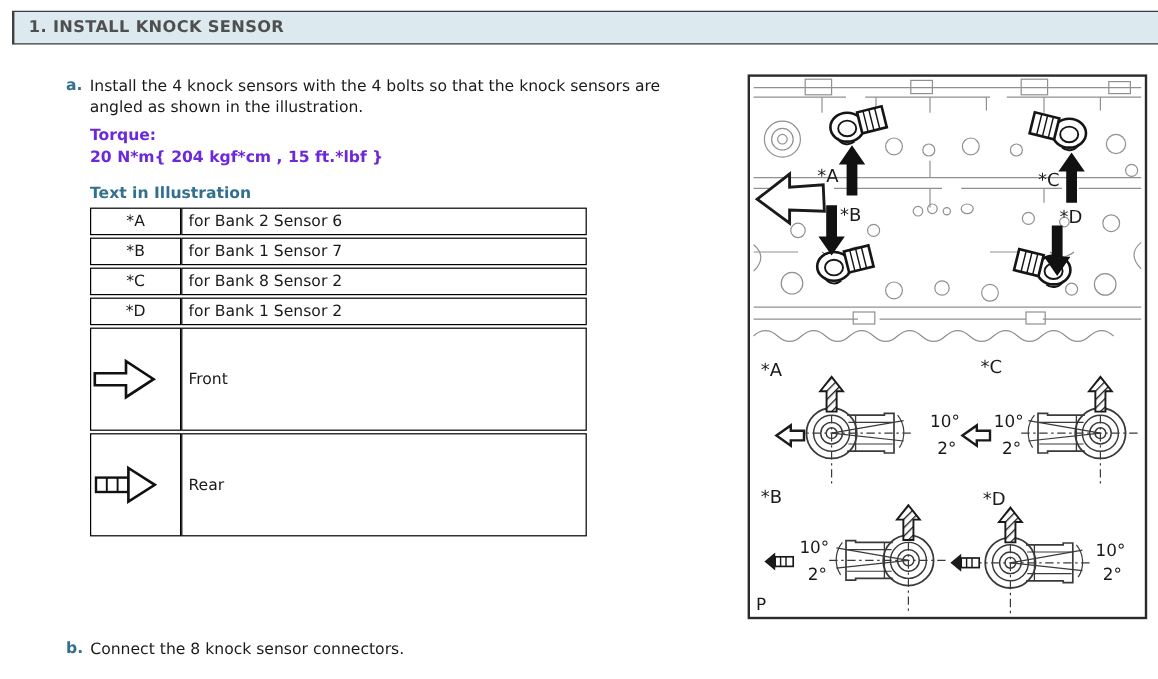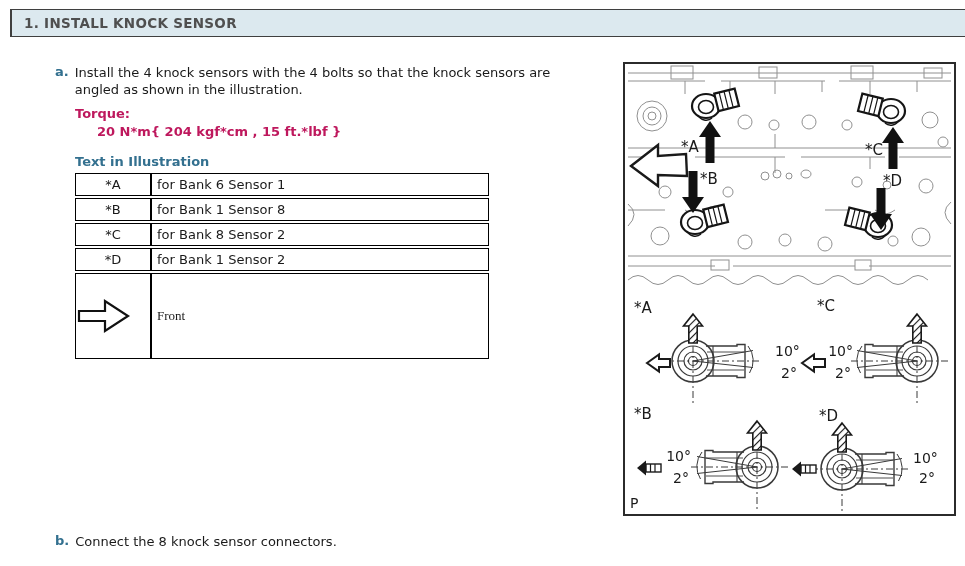--- a/index.html
+++ b/index.html
@@ -12,31 +12,31 @@
     position:absolute;left:10px;top:9px;width:941px;height:26px;
     background:#dce9ef;border:1px solid #3f3f3f;border-left-width:2px;border-right-width:3px;
     line-height:26px;padding-left:12px;font-weight:bold;font-size:13.5px;color:#4f4f4f;
     letter-spacing:.3px;box-sizing:content-box;
   }
   .step{position:absolute;left:55px;display:flex;gap:6px;}
   .step .lbl{color:#33708f;font-weight:bold;flex:0 0 auto;}
   .step .txt{width:505px;line-height:17px;}
   .step-a{top:64px;}
   .step-b{top:533px;}
-  .torque{position:absolute;left:75px;top:106px;color:#be185d;font-weight:bold;}
-  .torque .val{margin-left:22px;margin-top:3px;}
+  .torque{position:absolute;left:75px;top:106px;color:#6d28d9;font-weight:bold;}
+  .torque .val{margin-top:3px;}
   .legend-heading{position:absolute;left:75px;top:154px;color:#33708f;font-weight:bold;}
   table.legend{
     position:absolute;left:75px;top:171px;border-spacing:0 2px;border-collapse:separate;
     font-size:13px;
   }
   table.legend td{border:1px solid #000;background:#fff;vertical-align:middle;}
   td.kcol{width:72px;text-align:center;height:19px;}
   td.vcol{width:331px;padding:0 0 0 5px;}
-  tr.iconrow td{height:82px;font-family:Liberation Serif, serif;}
+  tr.iconrow td{height:82px;}
   td.icell{text-align:center;}
   .illus{
     position:absolute;left:623px;top:62px;width:333px;height:454px;
     border:2px solid #2b2b2b;box-sizing:border-box;background:#fff;
   }
   svg{display:block;}
   svg text{font-family:"DejaVu Sans","Liberation Sans",sans-serif;fill:#1a1a1a;}
 </style>
 </head>
 <body>
@@ -54,43 +54,55 @@
   <div>Torque:</div>
   <div class="val">20 N*m{ 204 kgf*cm , 15 ft.*lbf }</div>
 </div>
 
 <div class="legend-heading">Text in Illustration</div>
 
 <table class="legend">
   <tbody>
     <tr>
       <td class="kcol">*A</td>
-      <td class="vcol">for Bank 6 Sensor 1</td>
+      <td class="vcol">for Bank 2 Sensor 6</td>
     </tr>
     <tr>
       <td class="kcol">*B</td>
-      <td class="vcol">for Bank 1 Sensor 8</td>
+      <td class="vcol">for Bank 1 Sensor 7</td>
     </tr>
     <tr>
       <td class="kcol">*C</td>
       <td class="vcol">for Bank 8 Sensor 2</td>
     </tr>
     <tr>
       <td class="kcol">*D</td>
       <td class="vcol">for Bank 1 Sensor 2</td>
     </tr>
     <tr class="iconrow">
       <td class="kcol icell">
         <span>
           <svg width="54" height="38" viewBox="0 0 54 38">
             <polygon points="2,14 28,14 28,4 51,19 28,34 28,24 2,24" fill="#fff" stroke="#111" stroke-width="2.2"></polygon>
           </svg>
         </span>
       </td>
       <td class="vcol">Front</td>
+    </tr>
+    <tr class="iconrow">
+      <td class="kcol icell">
+        <span>
+          <svg width="54" height="38" viewBox="0 0 54 38">
+            <rect x="3" y="13" width="27" height="12" fill="#fff" stroke="#111" stroke-width="2"></rect>
+            <path d="M12,13 V25 M21,13 V25" stroke="#111" stroke-width="1.6"></path>
+            <polygon points="30,5 52,19 30,33" fill="#fff" stroke="#111" stroke-width="2.2"></polygon>
+          </svg>
+        </span>
+      </td>
+      <td class="vcol">Rear</td>
     </tr>
   </tbody>
 </table>
 
 <div class="step step-b">
   <span class="lbl">b.</span>
   <div class="txt">Connect the 8 knock sensor connectors.</div>
 </div>
 
 <div class="illus">

